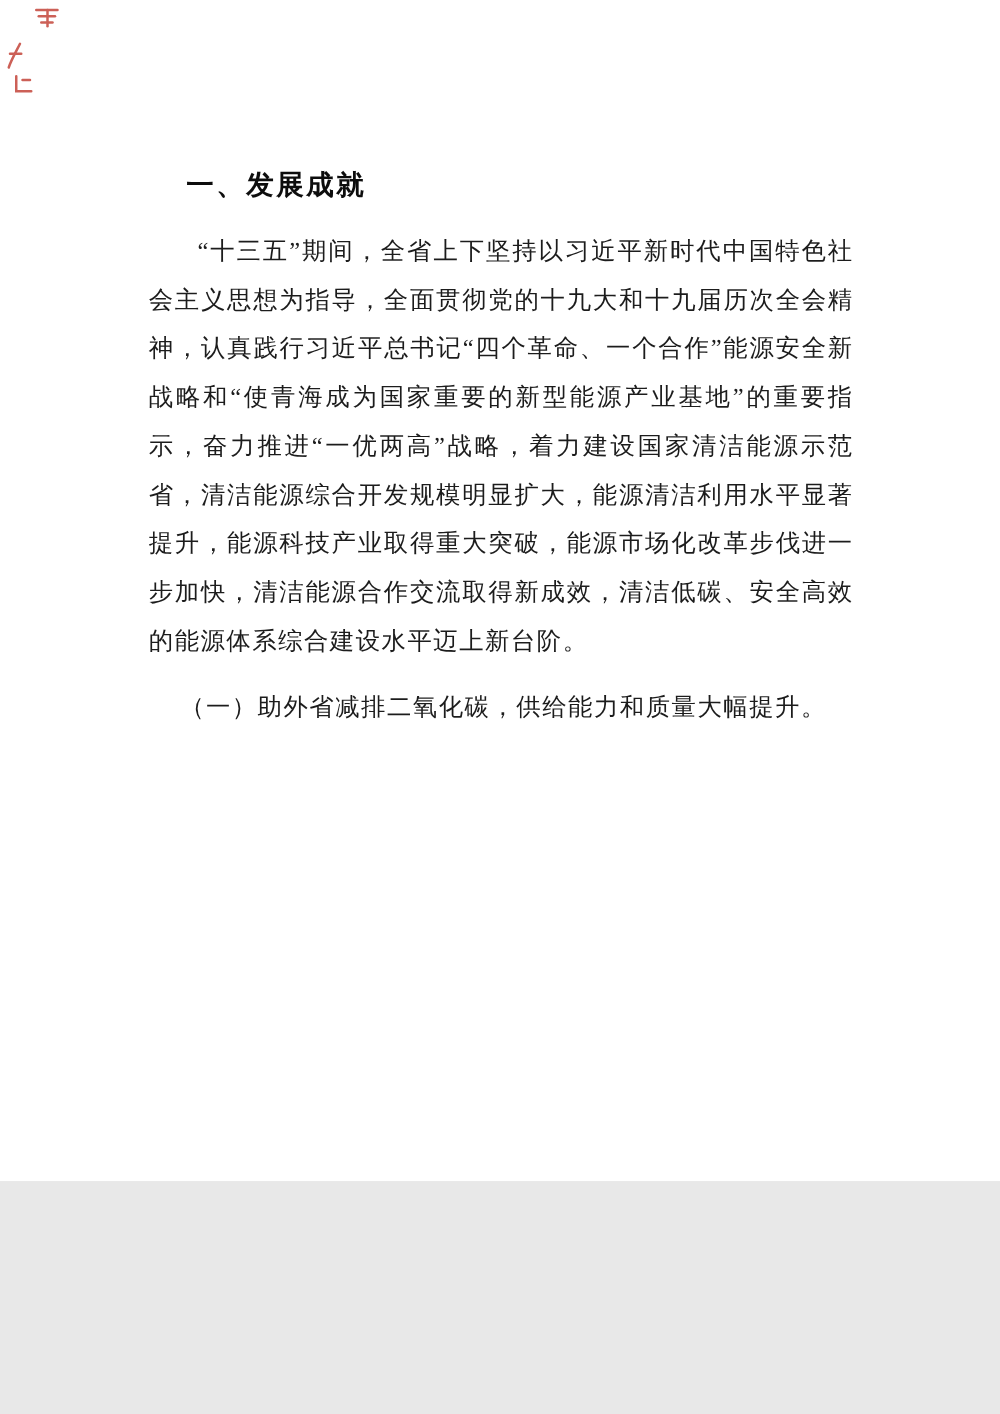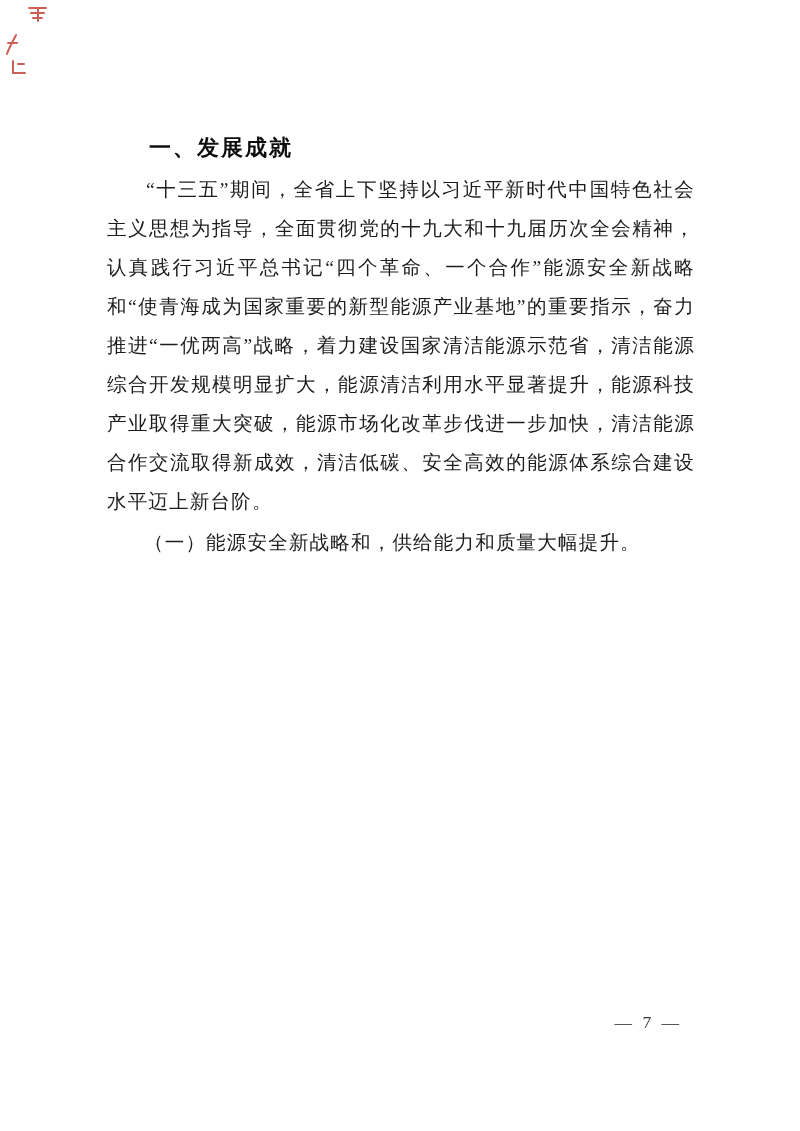--- a/index.html
+++ b/index.html
@@ -3,21 +3,21 @@
 <meta charset="utf-8">
 <style>
   html, body {
     margin: 0;
     padding: 0;
     background: #e8e8e8;
   }
   .page {
     position: relative;
     width: 800px;
-    height: 1131px;
+    height: 945px;
     margin: 0 auto;
     background: #ffffff;
     overflow: hidden;
     font-family: "Liberation Serif", "DejaVu Serif", serif;
     color: #1c1c1c;
   }
   .text-column {
     position: absolute;
     left: 105px;
     top: 128px;
@@ -27,21 +27,21 @@
     margin: 0;
     font-family: "Liberation Sans", "DejaVu Sans", sans-serif;
     font-weight: bold;
     font-size: 22px;
     line-height: 40px;
     text-indent: 2em;
     color: #0d0d0d;
     letter-spacing: 2px;
   }
   .para {
-    margin: 2px;
+    margin: 14px;
     font-size: 19.5px;
     line-height: 39px;
     text-indent: 2em;
     text-align: justify;
     letter-spacing: 1.2px;
   }
   .para .lead {
     font-weight: bold;
   }
   .subheading {
@@ -93,21 +93,21 @@
       <path d="M8 6 H14"></path>
     </svg>
   </div>
 
   <div class="text-column">
 
     <h1 class="section-heading">一、发展成就</h1>
 
     <p class="para">“十三五”期间，全省上下坚持以习近平新时代中国特色社会主义思想为指导，全面贯彻党的十九大和十九届历次全会精神，认真践行习近平总书记“四个革命、一个合作”能源安全新战略和“使青海成为国家重要的新型能源产业基地”的重要指示，奋力推进“一优两高”战略，着力建设国家清洁能源示范省，清洁能源综合开发规模明显扩大，能源清洁利用水平显著提升，能源科技产业取得重大突破，能源市场化改革步伐进一步加快，清洁能源合作交流取得新成效，清洁低碳、安全高效的能源体系综合建设水平迈上新台阶。</p>
 
-    <p class="subheading">（一）能源安全新战略和，供给能力和质量大幅提升。</p>
+    <p class="subheading">（一）助外省减排二氧化碳，供给能力和质量大幅提升。</p>
 
 
 
   </div>
 
   <div class="page-number">— 7 —</div>
 
 </div>
 
 </body></html>

